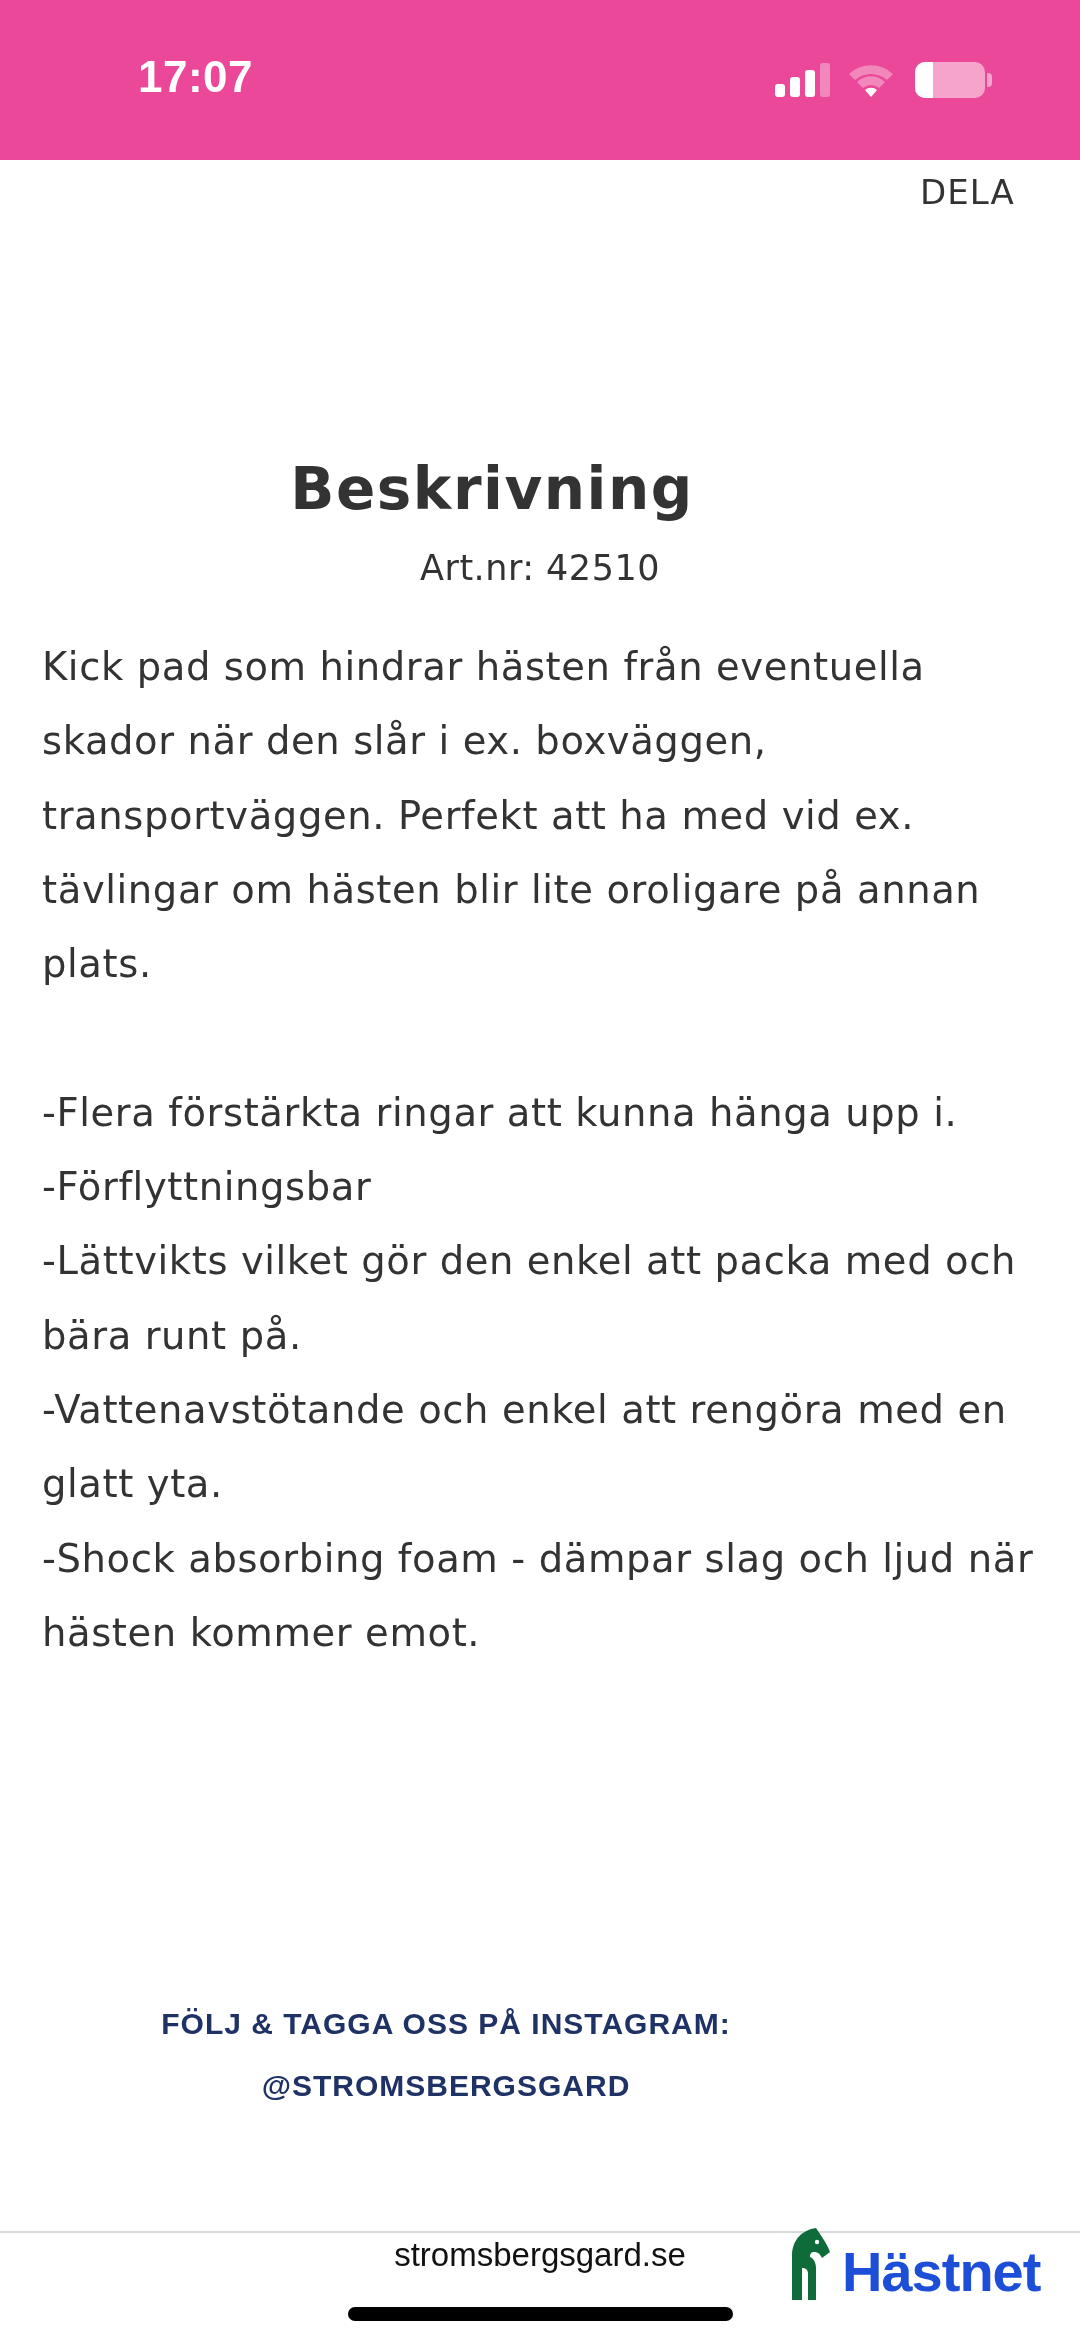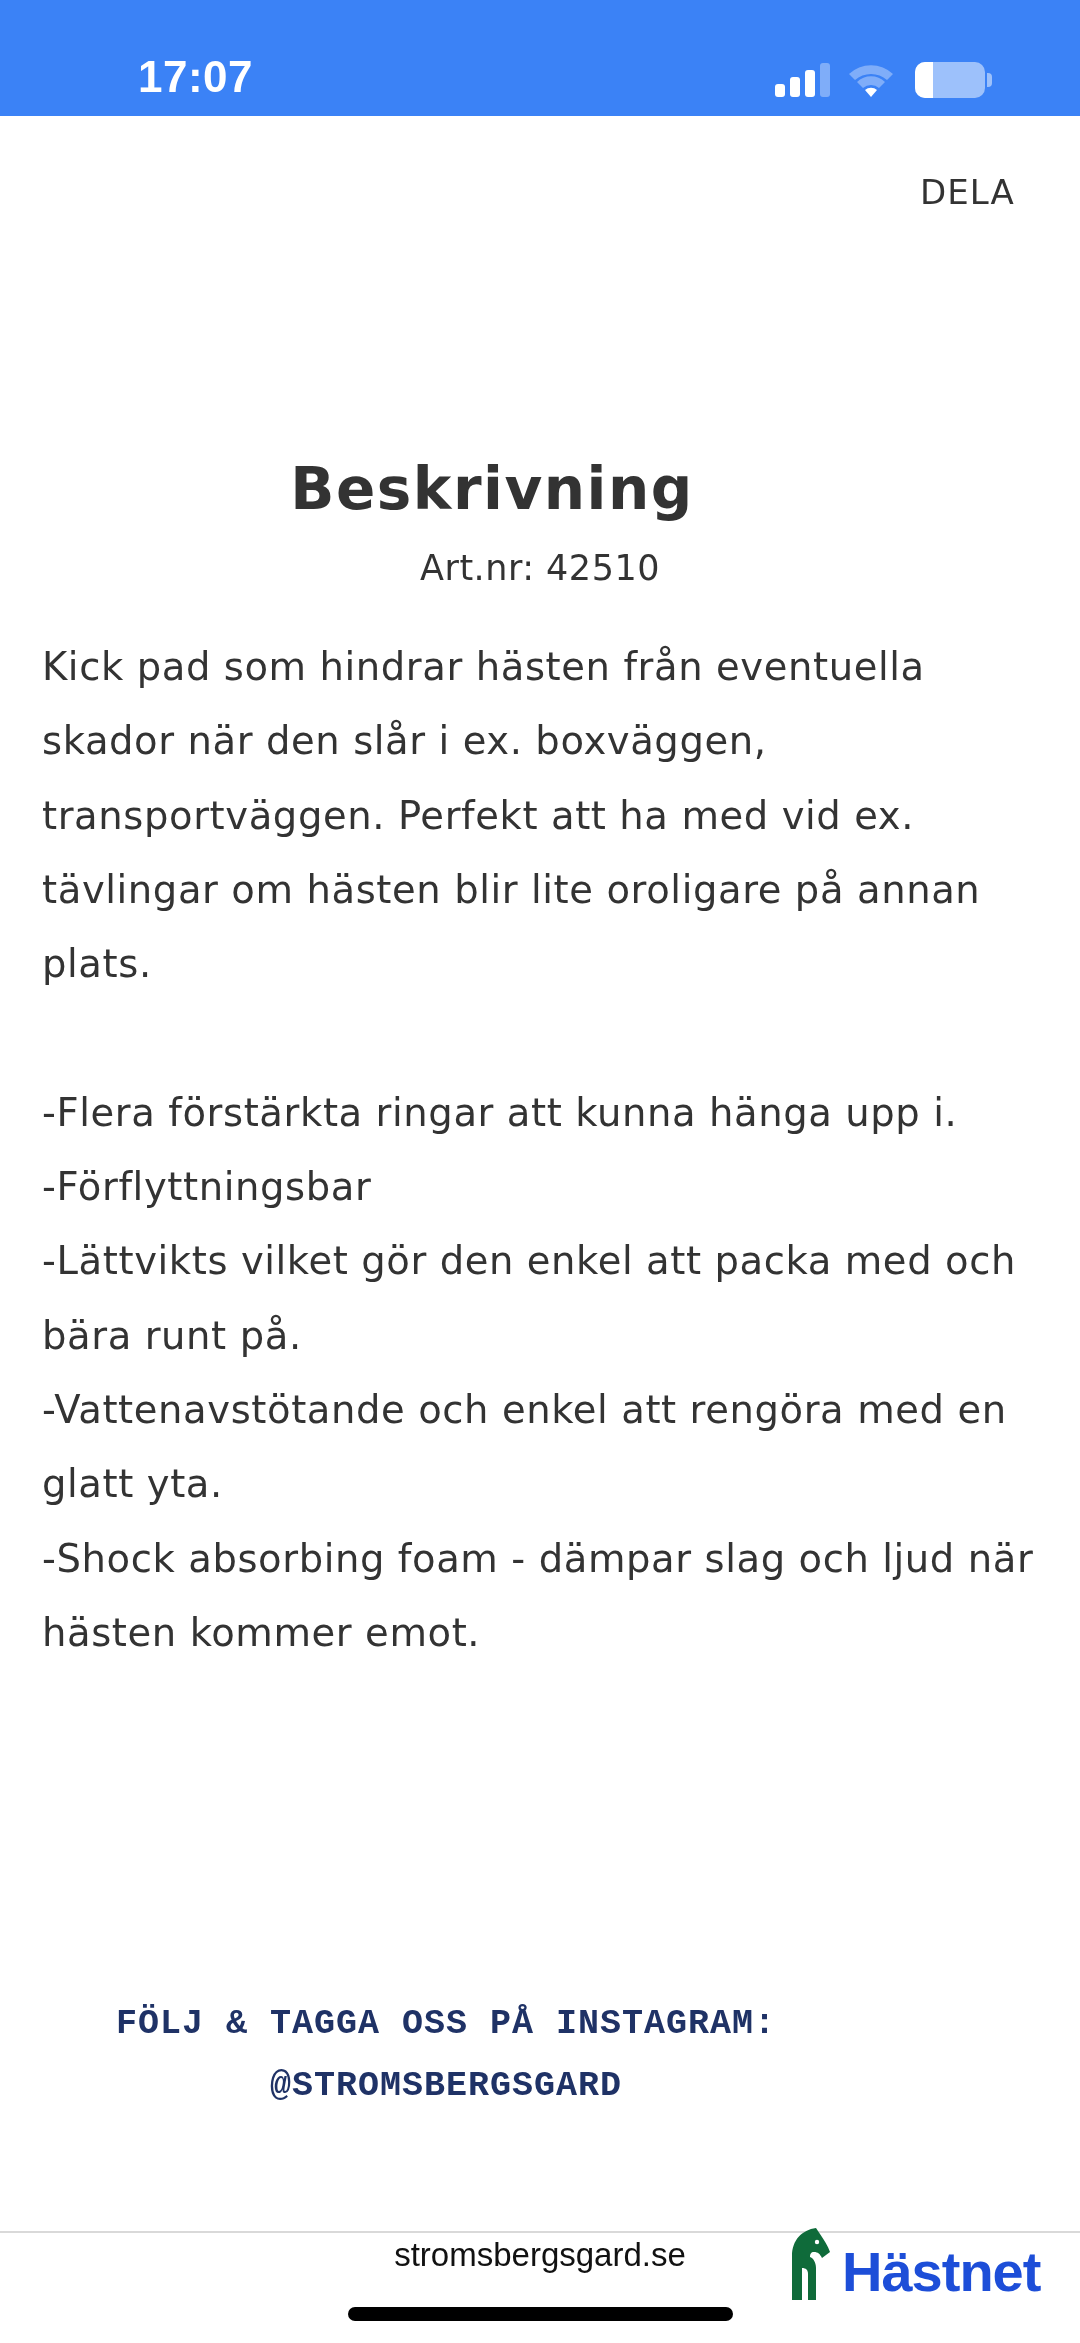--- a/index.html
+++ b/index.html
@@ -4,22 +4,22 @@
 <style>
   * { box-sizing: border-box; margin: 0; padding: 0; }
   html, body {
     width: 1080px; height: 2343px; background: #ffffff; overflow: hidden;
     font-family: "DejaVu Sans", "Liberation Sans", sans-serif;
   }
   .page { position: relative; width: 1080px; height: 2343px; background: #fff; }
 
   
   .status-bar {
-    position: absolute; left: 0; top: 0; width: 1080px; height: 116px;
-    background: #3b82f6;
+    position: absolute; left: 0; top: 0; width: 1080px; height: 160px;
+    background: #ec4899;
   }
   .status-time {
     position: absolute; left: 138px; top: 52px;
     font-family: "Liberation Sans", sans-serif; font-weight: 700;
     font-size: 44px; color: #ffffff; letter-spacing: 0.5px;
   }
   .signal { position: absolute; left: 775px; top: 63px; width: 56px; height: 34px; }
   .signal span { position: absolute; bottom: 0; width: 10px; border-radius: 3px; background: #ffffff; }
   .signal span.dim { background: rgba(255,255,255,0.35); }
   .wifi { position: absolute; left: 846px; top: 60px; width: 50px; height: 38px; }
@@ -61,21 +61,21 @@
   .description {
     position: absolute; left: 42px; top: 630px; width: 1010px;
     font-family: "DejaVu Sans", sans-serif; font-size: 38.5px; line-height: 74.3px;
     color: #333333; letter-spacing: 0.6px;
   }
   .description p { min-height: 74.3px; }
 
   
   .cta {
     position: absolute; left: 0; width: 892px; top: 1993px; text-align: center;
-    font-family: Liberation Mono, monospace; font-weight: 700; font-size: 35px;
+    font-family: Liberation Sans, sans-serif; font-weight: 700; font-size: 30px;
     line-height: 62px; color: #1f3266; letter-spacing: 1px;
   }
   .cta div { white-space: nowrap; }
 
   
   .divider { position: absolute; left: 0; top: 2231px; width: 1080px; height: 2px; background: #d9d9d9; }
   .site-link {
     position: absolute; left: 385px; top: 2236px; width: 310px; text-align: center;
     font-family: "Liberation Sans", sans-serif; font-size: 33px; color: #111111;
   }

